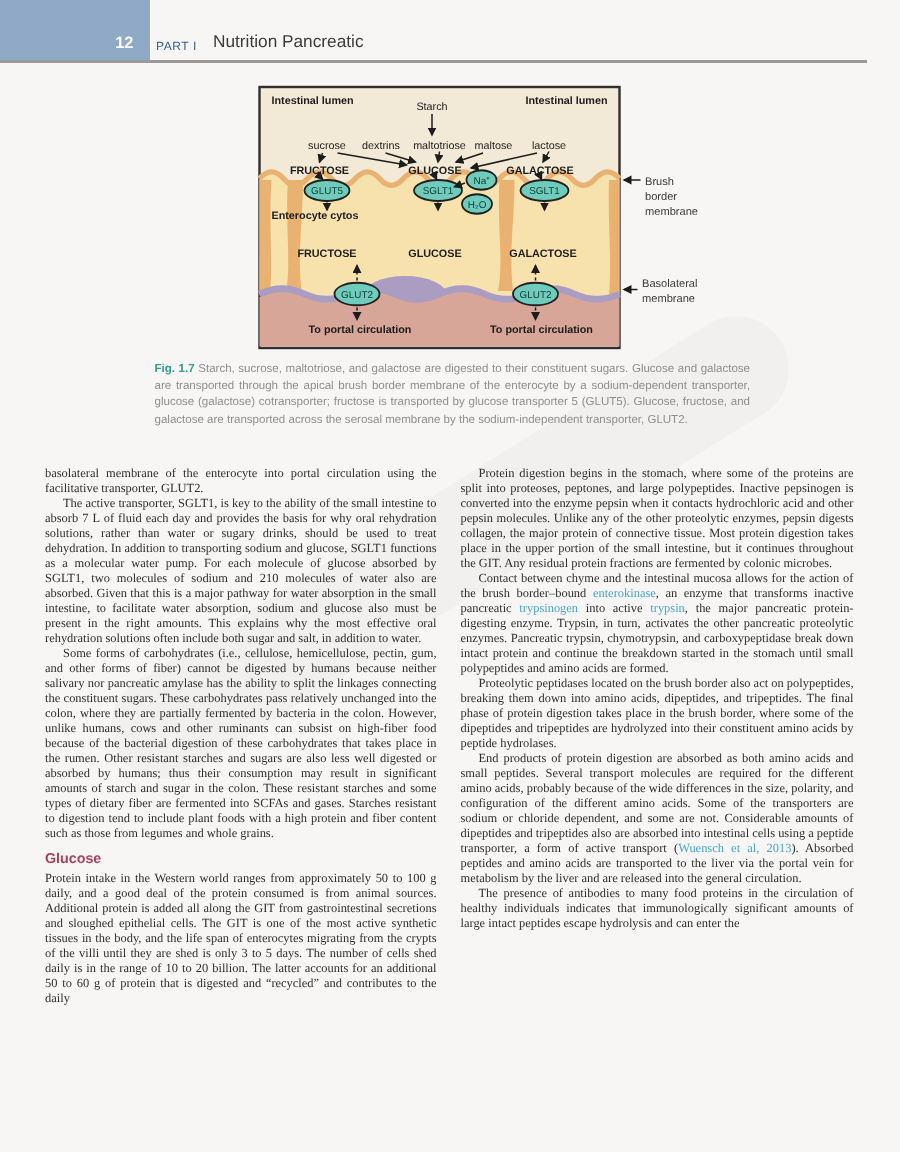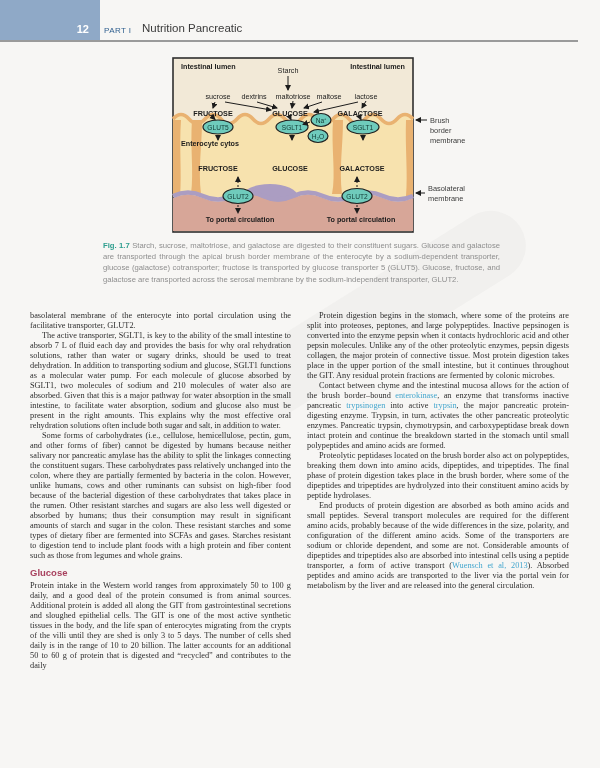--- a/index.html
+++ b/index.html
@@ -153,15 +153,16 @@
     <p class="indent">Some forms of carbohydrates (i.e., cellulose, hemicellulose, pectin, gum, and other forms of fiber) cannot be digested by humans because neither salivary nor pancreatic amylase has the ability to split the linkages connecting the constituent sugars. These carbohydrates pass relatively unchanged into the colon, where they are partially fermented by bacteria in the colon. However, unlike humans, cows and other ruminants can subsist on high-fiber food because of the bacterial digestion of these carbohydrates that takes place in the rumen. Other resistant starches and sugars are also less well digested or absorbed by humans; thus their consumption may result in significant amounts of starch and sugar in the colon. These resistant starches and some types of dietary fiber are fermented into SCFAs and gases. Starches resistant to digestion tend to include plant foods with a high protein and fiber content such as those from legumes and whole grains.</p>
     <h3 class="section-heading">Glucose</h3>
     <p>Protein intake in the Western world ranges from approximately 50 to 100 g daily, and a good deal of the protein consumed is from animal sources. Additional protein is added all along the GIT from gastrointestinal secretions and sloughed epithelial cells. The GIT is one of the most active synthetic tissues in the body, and the life span of enterocytes migrating from the crypts of the villi until they are shed is only 3 to 5 days. The number of cells shed daily is in the range of 10 to 20 billion. The latter accounts for an additional 50 to 60 g of protein that is digested and “recycled” and contributes to the daily</p>
   </div>
 
   <div class="col col-right">
     <p class="indent">Protein digestion begins in the stomach, where some of the proteins are split into proteoses, peptones, and large polypeptides. Inactive pepsinogen is converted into the enzyme pepsin when it contacts hydrochloric acid and other pepsin molecules. Unlike any of the other proteolytic enzymes, pepsin digests collagen, the major protein of connective tissue. Most protein digestion takes place in the upper portion of the small intestine, but it continues throughout the GIT. Any residual protein fractions are fermented by colonic microbes.</p>
     <p class="indent"><span>Contact between chyme and the intestinal mucosa allows for the action of the brush border–bound </span><span class="term-link">enterokinase</span><span>, an enzyme that transforms inactive pancreatic </span><span class="term-link">trypsinogen</span><span> into active </span><span class="term-link">trypsin</span><span>, the major pancreatic protein-digesting enzyme. Trypsin, in turn, activates the other pancreatic proteolytic enzymes. Pancreatic trypsin, chymotrypsin, and carboxypeptidase break down intact protein and continue the breakdown started in the stomach until small polypeptides and amino acids are formed.</span></p>
     <p class="indent">Proteolytic peptidases located on the brush border also act on polypeptides, breaking them down into amino acids, dipeptides, and tripeptides. The final phase of protein digestion takes place in the brush border, where some of the dipeptides and tripeptides are hydrolyzed into their constituent amino acids by peptide hydrolases.</p>
     <p class="indent"><span>End products of protein digestion are absorbed as both amino acids and small peptides. Several transport molecules are required for the different amino acids, probably because of the wide differences in the size, polarity, and configuration of the different amino acids. Some of the transporters are sodium or chloride dependent, and some are not. Considerable amounts of dipeptides and tripeptides also are absorbed into intestinal cells using a peptide transporter, a form of active transport (</span><span class="term-link">Wuensch et al, 2013</span><span>). Absorbed peptides and amino acids are transported to the liver via the portal vein for metabolism by the liver and are released into the general circulation.</span></p>
+    <p class="indent">The presence of antibodies to many food proteins in the circulation of healthy individuals indicates that immunologically significant amounts of large intact peptides escape hydrolysis and can enter the</p>
   </div>
 
 </div>
 
 </body></html>

